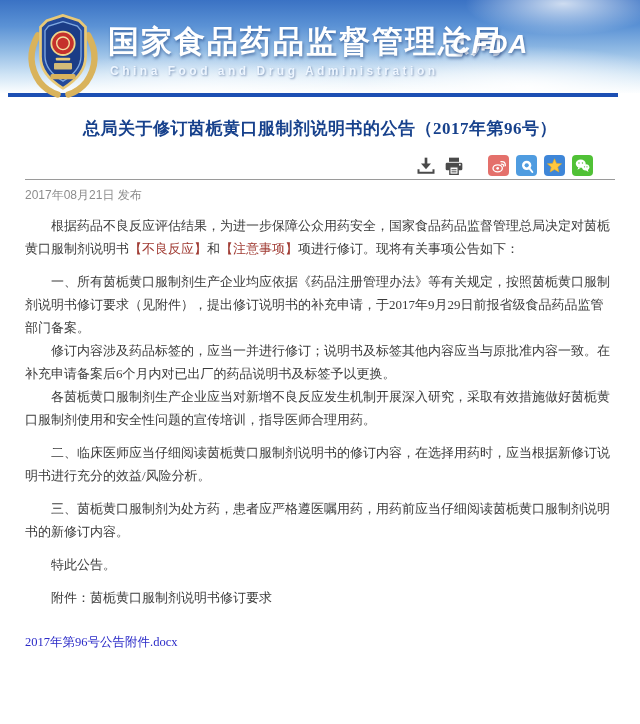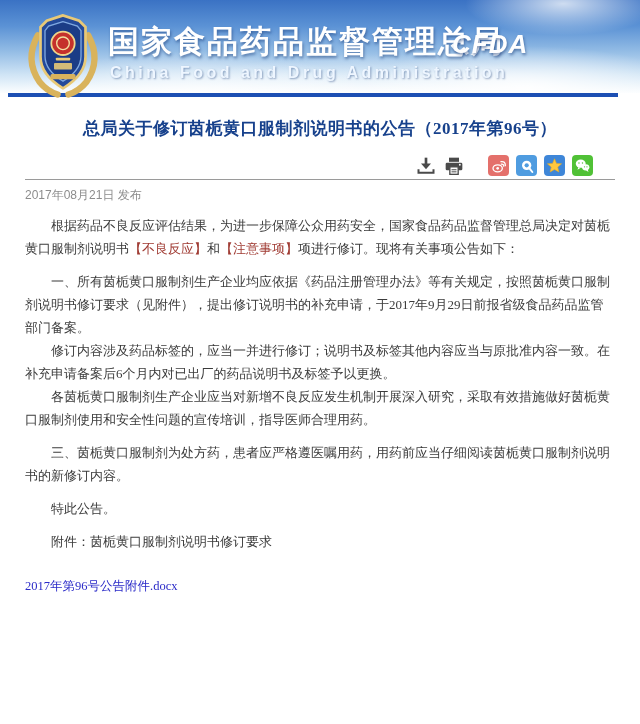--- a/index.html
+++ b/index.html
@@ -31,21 +31,21 @@
     text-shadow: 1px 2px 3px rgba(25,60,120,.55);
   }
   .org-abbr {
     position: absolute; left: 452px; top: 29px;
     font-size: 26px; font-weight: 900; font-style: italic; color: #ffffff;
     letter-spacing: 1px;
     text-shadow: 1px 2px 3px rgba(25,60,120,.55);
   }
   .org-en {
     position: absolute; left: 110px; top: 64px;
-    font-size: 16px; font-weight: bold; color: #eef6ff;
+    font-size: 12px; font-weight: bold; color: #eef6ff;
     letter-spacing: 3.5px; white-space: nowrap;
     text-shadow: 1px 1px 2px rgba(25,60,120,.45);
     text-align: right;
   }
   .banner-rule { height: 4px; background: #1c4fb3; margin: 0 22px 0 8px; }
 
   
   .content { padding: 0 25px; }
   .notice-title {
     margin-top: 20px; text-align: center;
@@ -162,20 +162,21 @@
   </div>
 
   <div class="divider"></div>
   <div class="pub-date">2017年08月21日 发布</div>
 
   <div class="doc">
     <p class="para mt"><span>根据药品不良反应评估结果，为进一步保障公众用药安全，国家食品药品监督管理总局决定对茵栀黄口服制剂说明书</span><span class="red">【不良反应】</span><span>和</span><span class="red">【注意事项】</span><span>项进行修订。现将有关事项公告如下：</span></p>
     <p class="para mt">一、所有茵栀黄口服制剂生产企业均应依据《药品注册管理办法》等有关规定，按照茵栀黄口服制剂说明书修订要求（见附件），提出修订说明书的补充申请，于2017年9月29日前报省级食品药品监管部门备案。</p>
     <p class="para">修订内容涉及药品标签的，应当一并进行修订；说明书及标签其他内容应当与原批准内容一致。在补充申请备案后6个月内对已出厂的药品说明书及标签予以更换。</p>
     <p class="para">各茵栀黄口服制剂生产企业应当对新增不良反应发生机制开展深入研究，采取有效措施做好茵栀黄口服制剂使用和安全性问题的宣传培训，指导医师合理用药。</p>
+    <p class="para mt">二、临床医师应当仔细阅读茵栀黄口服制剂说明书的修订内容，在选择用药时，应当根据新修订说明书进行充分的效益/风险分析。</p>
     <p class="para mt">三、茵栀黄口服制剂为处方药，患者应严格遵医嘱用药，用药前应当仔细阅读茵栀黄口服制剂说明书的新修订内容。</p>
     <p class="para mt">特此公告。</p>
     <p class="para mt">附件：茵栀黄口服制剂说明书修订要求</p>
 
     <div class="sign">
     </div>
 
     <div class="attach">
 
       <span class="attach-link">2017年第96号公告附件.docx</span>

